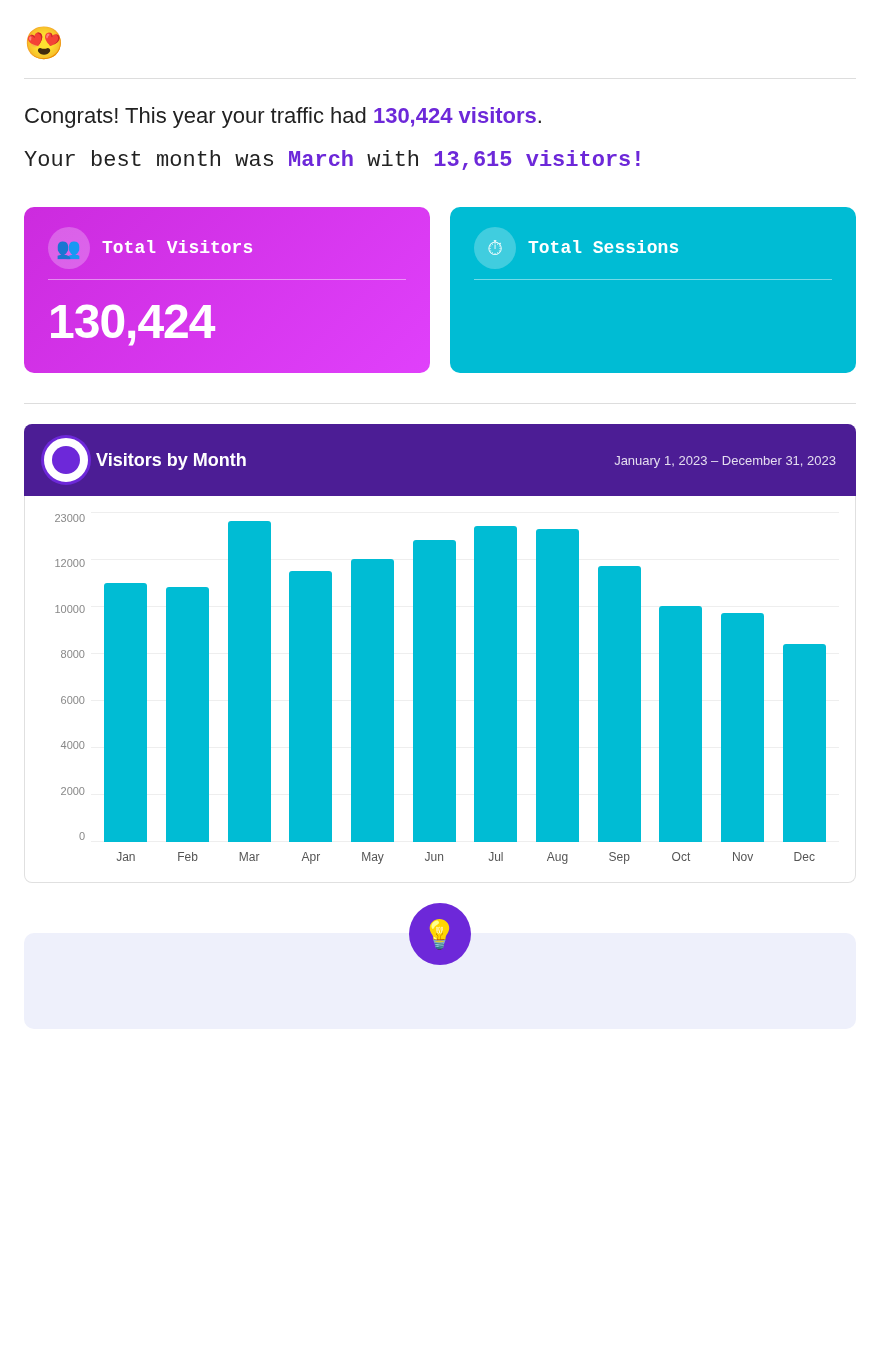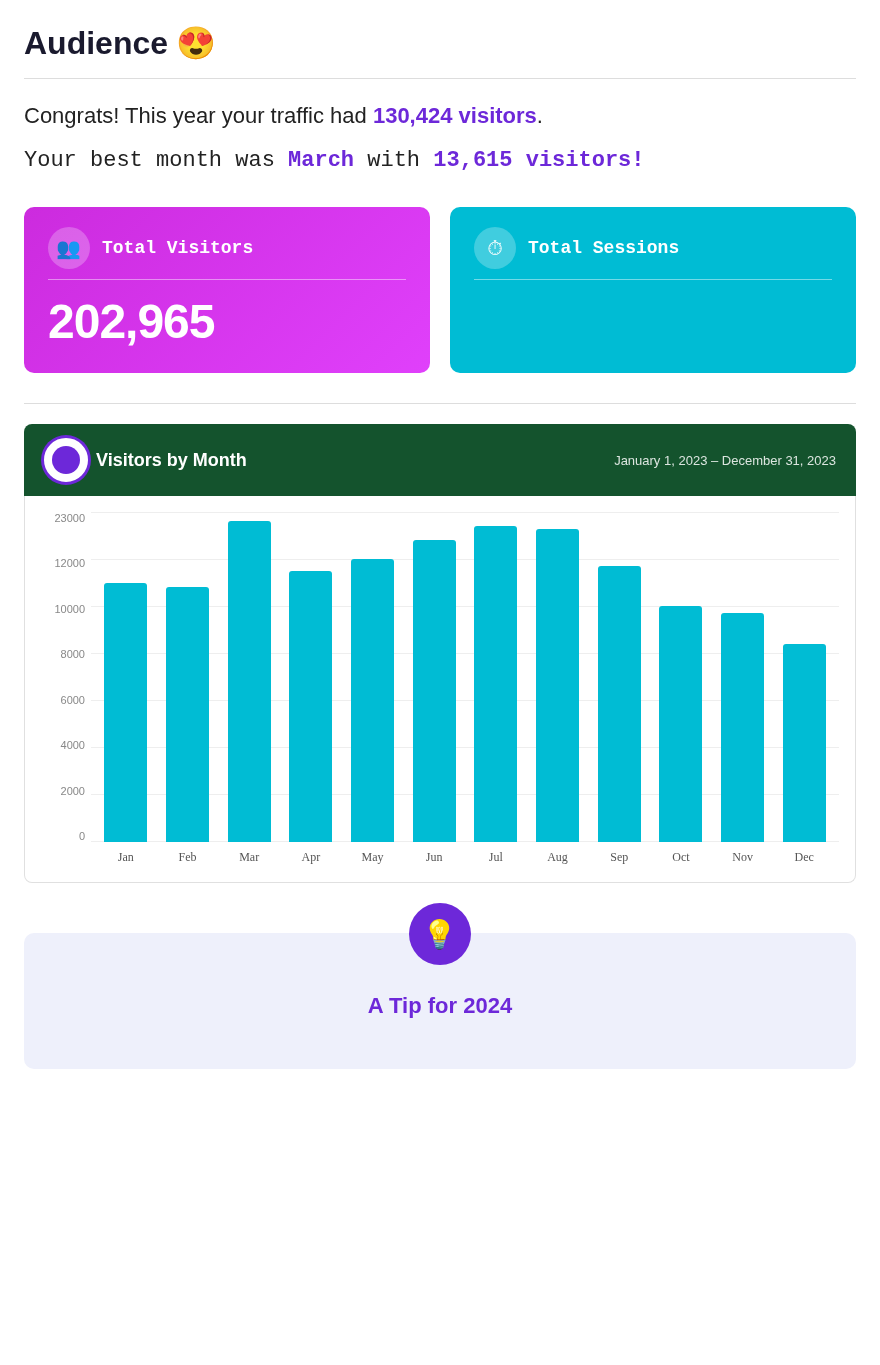--- a/index.html
+++ b/index.html
@@ -106,21 +106,21 @@
       font-weight: 700;
       color: #fff;
       letter-spacing: -1px;
     }
 
     .chart-section {
       margin-bottom: 30px;
     }
 
     .chart-header {
-      background: #14532d;
+      background: #4c1d95;
       border-radius: 8px 8px 0 0;
       padding: 14px 20px;
       display: flex;
       align-items: center;
       justify-content: space-between;
       position: relative;
     }
 
     .chart-title-wrap {
       display: flex;
@@ -192,21 +192,20 @@
       padding-right: 6px;
     }
 
     .chart-plot {
       margin-left: 50px;
       flex: 1;
       position: relative;
       height: 100%;
       display: flex;
       flex-direction: column;
-      font-family: Liberation Serif, serif;
     }
 
     .chart-grid-lines {
       position: absolute;
       top: 0;
       left: 0;
       right: 0;
       bottom: 30px;
       display: flex;
       flex-direction: column-reverse;
@@ -302,21 +301,20 @@
       font-size: 15px;
       line-height: 1.6;
       max-width: 600px;
       margin: 0 auto;
     }
   </style>
 </head>
 <body>
 
 <div class="page-title">
-  <span>Audience</span>
   <span>😍</span>
 </div>
 
 <hr class="divider">
 
 <p class="congrats-text">
   <span>Congrats! This year your traffic had </span><span class="highlight-purple">130,424 visitors</span><span>.</span>
 </p>
 
 <p class="best-month-text">
@@ -325,21 +323,21 @@
 
 <div class="cards-row">
   <div class="card card-visitors">
     <div class="card-header">
       <div class="card-icon">
         <span>👥</span>
       </div>
       <span class="card-title">Total Visitors</span>
     </div>
     <hr class="card-divider">
-    <div class="card-value">202,965</div>
+    <div class="card-value">130,424</div>
   </div>
 
   <div class="card card-sessions">
     <div class="card-header">
       <div class="card-icon">
         <span>⏱</span>
       </div>
       <span class="card-title">Total Sessions</span>
     </div>
     <hr class="card-divider">
@@ -436,15 +434,14 @@
       </div>
     </div>
   </div>
 </div>
 
 <div style="position:relative; margin-top: 50px;">
   <div class="tip-section">
     <div class="tip-icon-wrap">
       <span>💡</span>
     </div>
-    <div class="tip-title">A Tip for 2024</div>
   </div>
 </div>
 
 </body></html>

